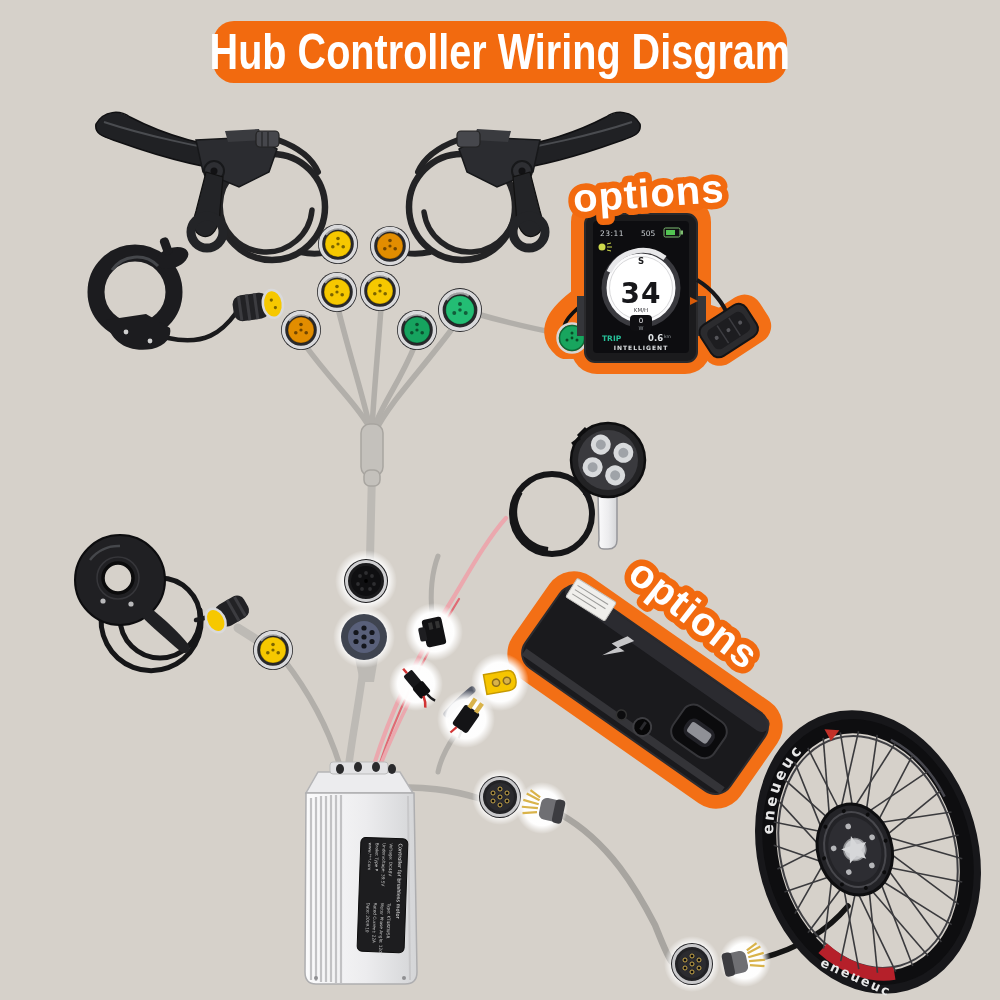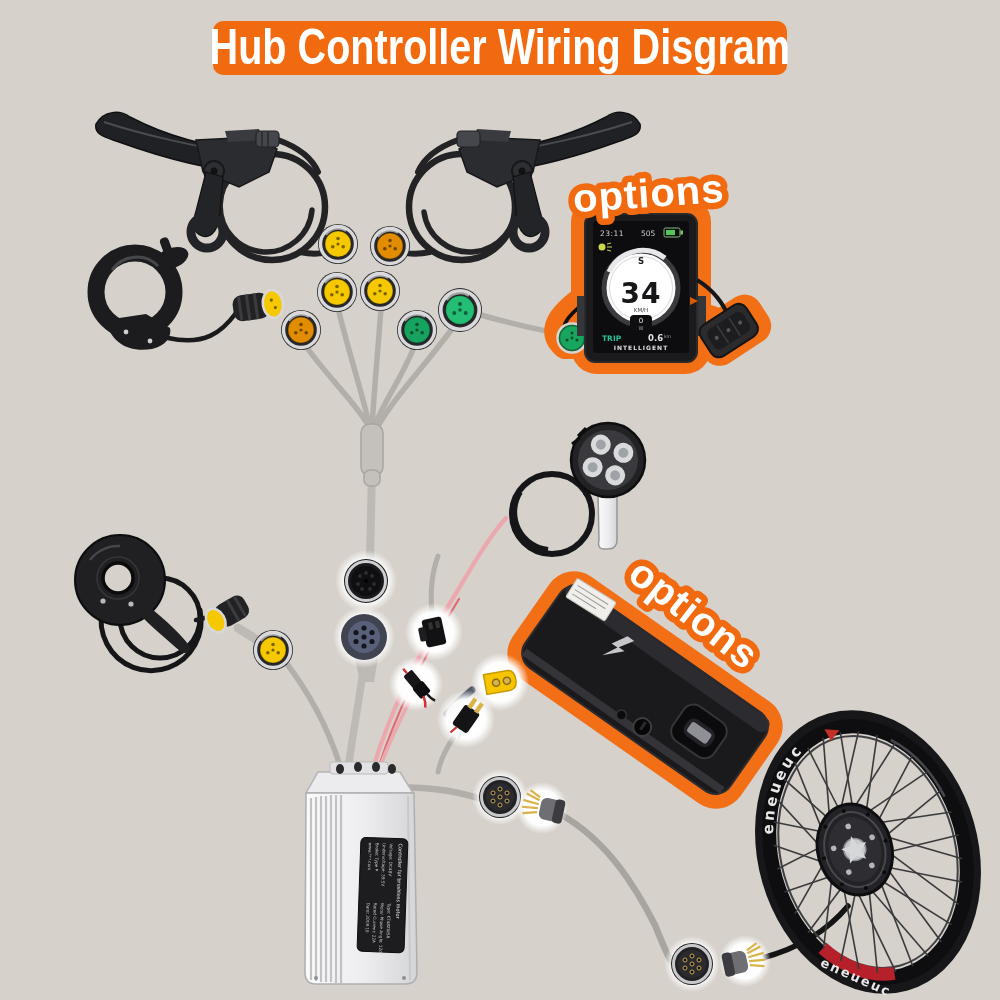--- a/index.html
+++ b/index.html
@@ -1,18 +1,18 @@
 <!DOCTYPE html>
 <html><head>
 <meta charset="utf-8">
 <style>
   html,body{margin:0;padding:0;background:#d6d1ca;}
   .stage{position:relative;width:1000px;height:1000px;background:#d6d1ca;overflow:hidden;font-family:"Liberation Sans",sans-serif;}
   .stage svg{position:absolute;left:0;top:0;}
-  .banner{position:absolute;left:213px;top:21px;width:574px;height:54px;background:#f26a0f;border-radius:10px;display:flex;justify-content:center;}
+  .banner{position:absolute;left:213px;top:21px;width:574px;height:62px;background:#f26a0f;border-radius:21px;display:flex;align-items:center;justify-content:center;}
   .banner span{color:#fff;font-weight:800;font-size:45px;white-space:nowrap;transform:scale(.88,1.12);letter-spacing:0px;}
   text{font-family:"DejaVu Sans",sans-serif;}
   .opt-text{font-size:40px;font-weight:800;fill:#fff;stroke:#f26a0f;stroke-width:13px;paint-order:stroke;stroke-linejoin:round;letter-spacing:1px;font-family:"Liberation Sans",sans-serif;}
   .spoke{stroke:#3a3a3d;stroke-width:1.6;}
   .lbl{fill:#c9c9c9;}
 </style>
 </head>
 <body>
 
 <div class="stage">

